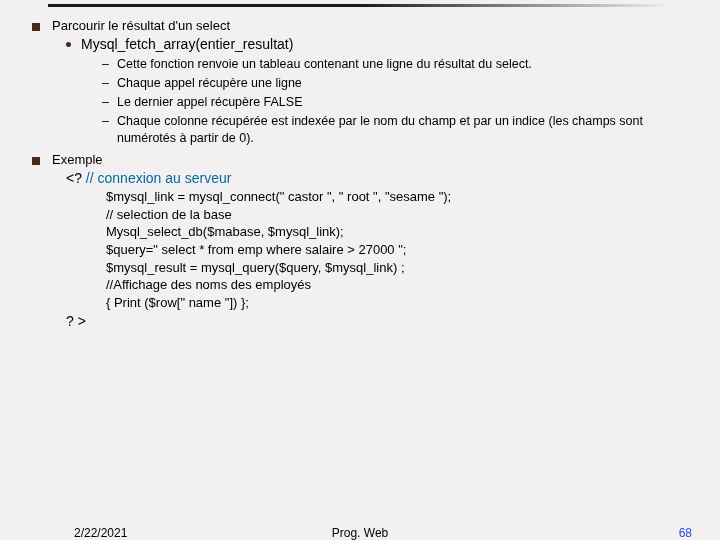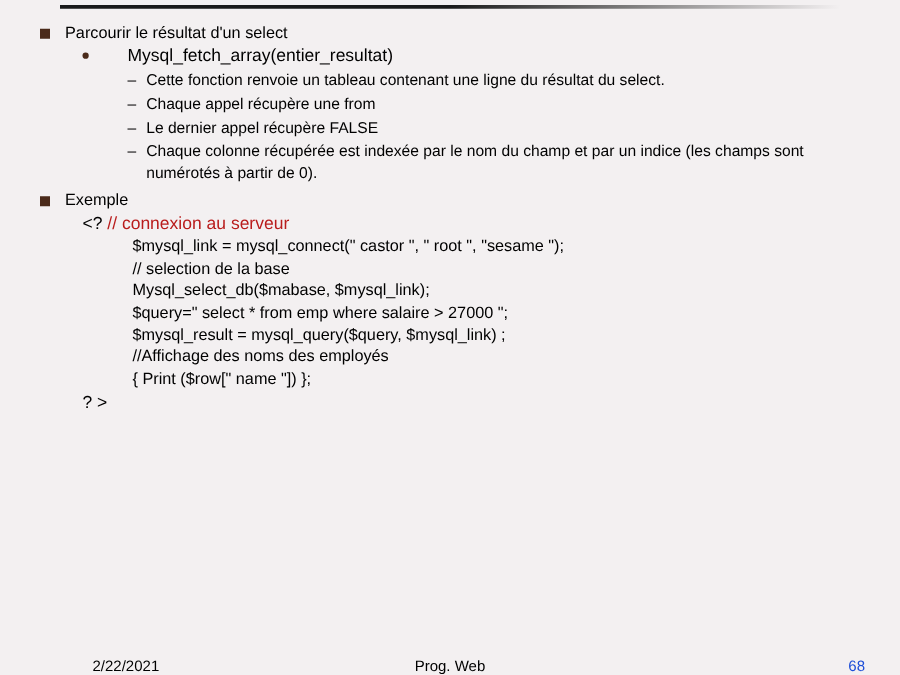--- a/index.html
+++ b/index.html
@@ -43,21 +43,20 @@
   }
   .lvl1-text {
     font-size: 13px;
     font-weight: 400;
   }
   .lvl2 {
     margin-left: 34px;
     display: flex;
     align-items: baseline;
     margin-bottom: 4px;
-    gap: 21px;
   }
   .lvl2 .dot {
     width: 5px;
     height: 5px;
     border-radius: 50%;
     background: #4a2a1a;
     flex-shrink: 0;
     margin-right: 10px;
     margin-top: 6px;
     align-self: flex-start;
@@ -79,21 +78,21 @@
   }
   .lvl3-text {
     font-size: 12.5px;
     line-height: 1.35;
   }
   .code-open {
     margin-left: 34px;
     font-size: 14px;
     margin-top: 2px;
   }
-  .comment { color: #b91c1c; }
+  .comment { color: #0369a1; }
   .code-block {
     margin-left: 74px;
     font-size: 13px;
     line-height: 1.35;
     margin-top: 2px;
   }
   .code-close {
     margin-left: 34px;
     font-size: 14px;
     margin-top: 2px;
@@ -128,21 +127,21 @@
     <div class="dot"></div>
     <div class="lvl2-text">Mysql_fetch_array(entier_resultat)</div>
   </div>
 
   <div class="lvl3">
     <div class="dash">–</div>
     <div class="lvl3-text">Cette fonction renvoie un tableau contenant une ligne du résultat du select.</div>
   </div>
   <div class="lvl3">
     <div class="dash">–</div>
-    <div class="lvl3-text">Chaque appel récupère une from</div>
+    <div class="lvl3-text">Chaque appel récupère une ligne</div>
   </div>
   <div class="lvl3">
     <div class="dash">–</div>
     <div class="lvl3-text">Le dernier appel récupère FALSE</div>
   </div>
   <div class="lvl3">
     <div class="dash">–</div>
     <div class="lvl3-text">Chaque colonne récupérée est indexée par le nom du champ et par un indice (les champs sont numérotés à partir de 0).</div>
   </div>
 

